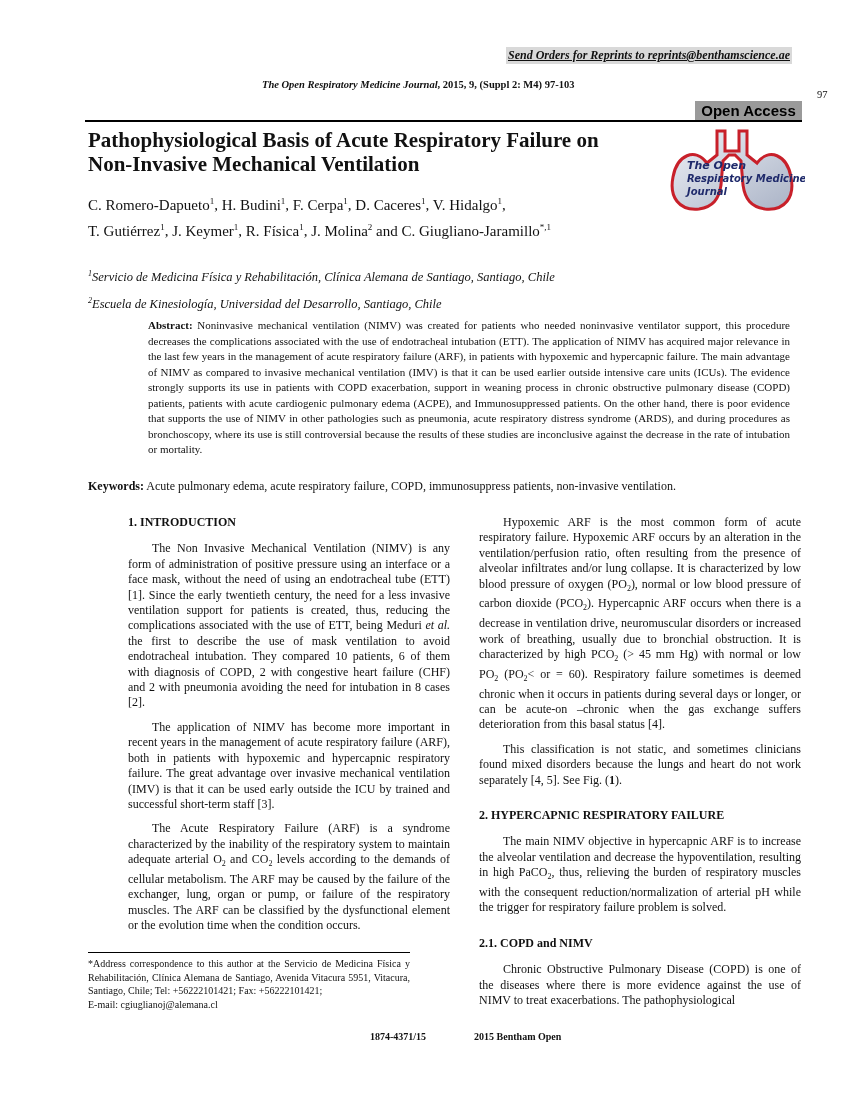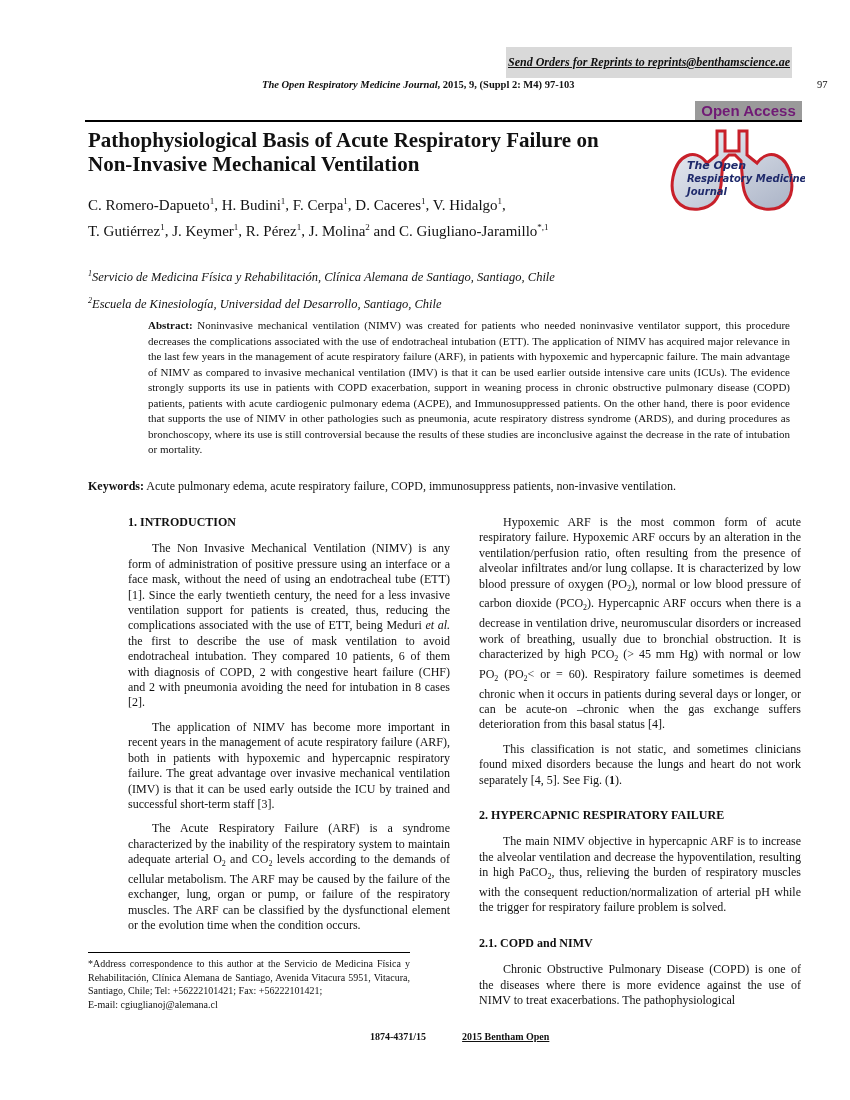--- a/index.html
+++ b/index.html
@@ -1,41 +1,41 @@
 <!DOCTYPE html>
 <html><head>
 <meta charset="utf-8">
 <style>
   html, body { margin: 0; padding: 0; background: #ffffff; }
   body { width: 850px; height: 1100px; position: relative; overflow: hidden; color: #111; font-family: "Liberation Serif", serif; }
   .abs { position: absolute; }
-  .reprints { left: 506px; top: 47px; font-size: 12px; font-weight: bold; font-style: italic; background: #d9d9d9; padding: 8px 2px; text-decoration: underline; letter-spacing: 0; }
+  .reprints { left: 506px; top: 47px; font-size: 12px; font-weight: bold; font-style: italic; background: #d9d9d9; padding: 1px 2px; text-decoration: underline; letter-spacing: 0; }
   .journal-line { left: 262px; top: 79px; font-size: 10.5px; font-weight: bold; }
   .journal-line i { font-style: italic; }
-  .page-num { left: 785px; top: 79px; font-size: 10.5px; font-weight: normal; padding-left: 32px; }
-  .open-access { left: 695px; top: 101px; width: 107px; height: 19px; background: #9a9a9a; color: #701a75; font-family: "Liberation Sans", sans-serif; font-weight: bold; font-size: 15px; line-height: 19px; text-align: center; }
+  .page-num { left: 785px; top: 89px; font-size: 10.5px; font-weight: normal; padding-left: 32px; }
+  .open-access { left: 695px; top: 101px; width: 107px; height: 19px; background: #9a9a9a; color: #000000; font-family: "Liberation Sans", sans-serif; font-weight: bold; font-size: 15px; line-height: 19px; text-align: center; }
   .top-rule { left: 85px; top: 120px; width: 717px; height: 2px; background: #000; }
   .title { left: 88px; top: 128px; width: 560px; font-size: 21px; font-weight: bold; line-height: 24px; }
   .authors { left: 88px; top: 190px; width: 560px; font-size: 15px; line-height: 22px; }
   .authors sup { font-size: 9px; }
   .logo { left: 665px; top: 125px; width: 140px; height: 92px; }
   .affil { left: 88px; top: 262px; font-size: 12.5px; font-style: italic; line-height: 23px; }
   .affil sup { font-size: 8px; }
   .abstract { left: 148px; top: 318px; width: 642px; font-size: 11px; line-height: 15.5px; text-align: justify; }
   .abstract b { font-weight: bold; }
   .keywords { left: 88px; top: 479px; width: 700px; font-size: 12px; }
   .col { width: 322px; font-size: 12px; line-height: 15.4px; text-align: justify; }
   .col p { margin: 0 0 9px 0; text-indent: 24px; }
   .col h2 { font-size: 12px; font-weight: bold; margin: 0 0 11px 0; }
   .col-left { left: 88px; top: 515px; margin-left: 40px; }
   .col-right { left: 479px; top: 515px; }
   .footnote-rule { left: 88px; top: 952px; width: 322px; height: 1px; background: #000; }
   .footnote { left: 88px; top: 957px; width: 322px; font-size: 10px; line-height: 13.5px; text-align: justify; }
   .footer { left: 370px; top: 1031px; font-size: 10px; font-weight: bold; }
-  .footer span + span { margin-left: 36px; text-decoration: underline; }
+  .footer span + span { margin-left: 48px; }
   sub { font-size: 8px; }
 </style>
 </head>
 <body>
 
 <div class="abs reprints">Send Orders for Reprints to reprints@benthamscience.ae</div>
 
 <div class="abs journal-line"><i>The Open Respiratory Medicine Journal</i><span>, 2015, 9, (Suppl 2: M4) 97-103</span></div>
 <div class="abs page-num">97</div>
 
@@ -63,21 +63,21 @@
   <div>
     <span>C. Romero-Dapueto</span><sup>1</sup>,
     <span>H. Budini</span><sup>1</sup>,
     <span>F. Cerpa</span><sup>1</sup>,
     <span>D. Caceres</span><sup>1</sup>,
     <span>V. Hidalgo</span><sup>1</sup>,
   </div>
   <div>
     <span>T. Gutiérrez</span><sup>1</sup>,
     <span>J. Keymer</span><sup>1</sup>,
-    <span>R. Pérez</span><sup>1</sup>,
+    <span>R. Física</span><sup>1</sup>,
     <span>J. Molina</span><sup>2</sup> and
     <span>C. Giugliano-Jaramillo</span><sup>*,1</sup>
   </div>
 </div>
 
 <div class="abs affil">
   <div><sup>1</sup><span>Servicio de Medicina Física y Rehabilitación, Clínica Alemana de Santiago, Santiago, Chile</span></div>
   <div><sup>2</sup><span>Escuela de Kinesiología, Universidad del Desarrollo, Santiago, Chile</span></div>
 </div>
 

